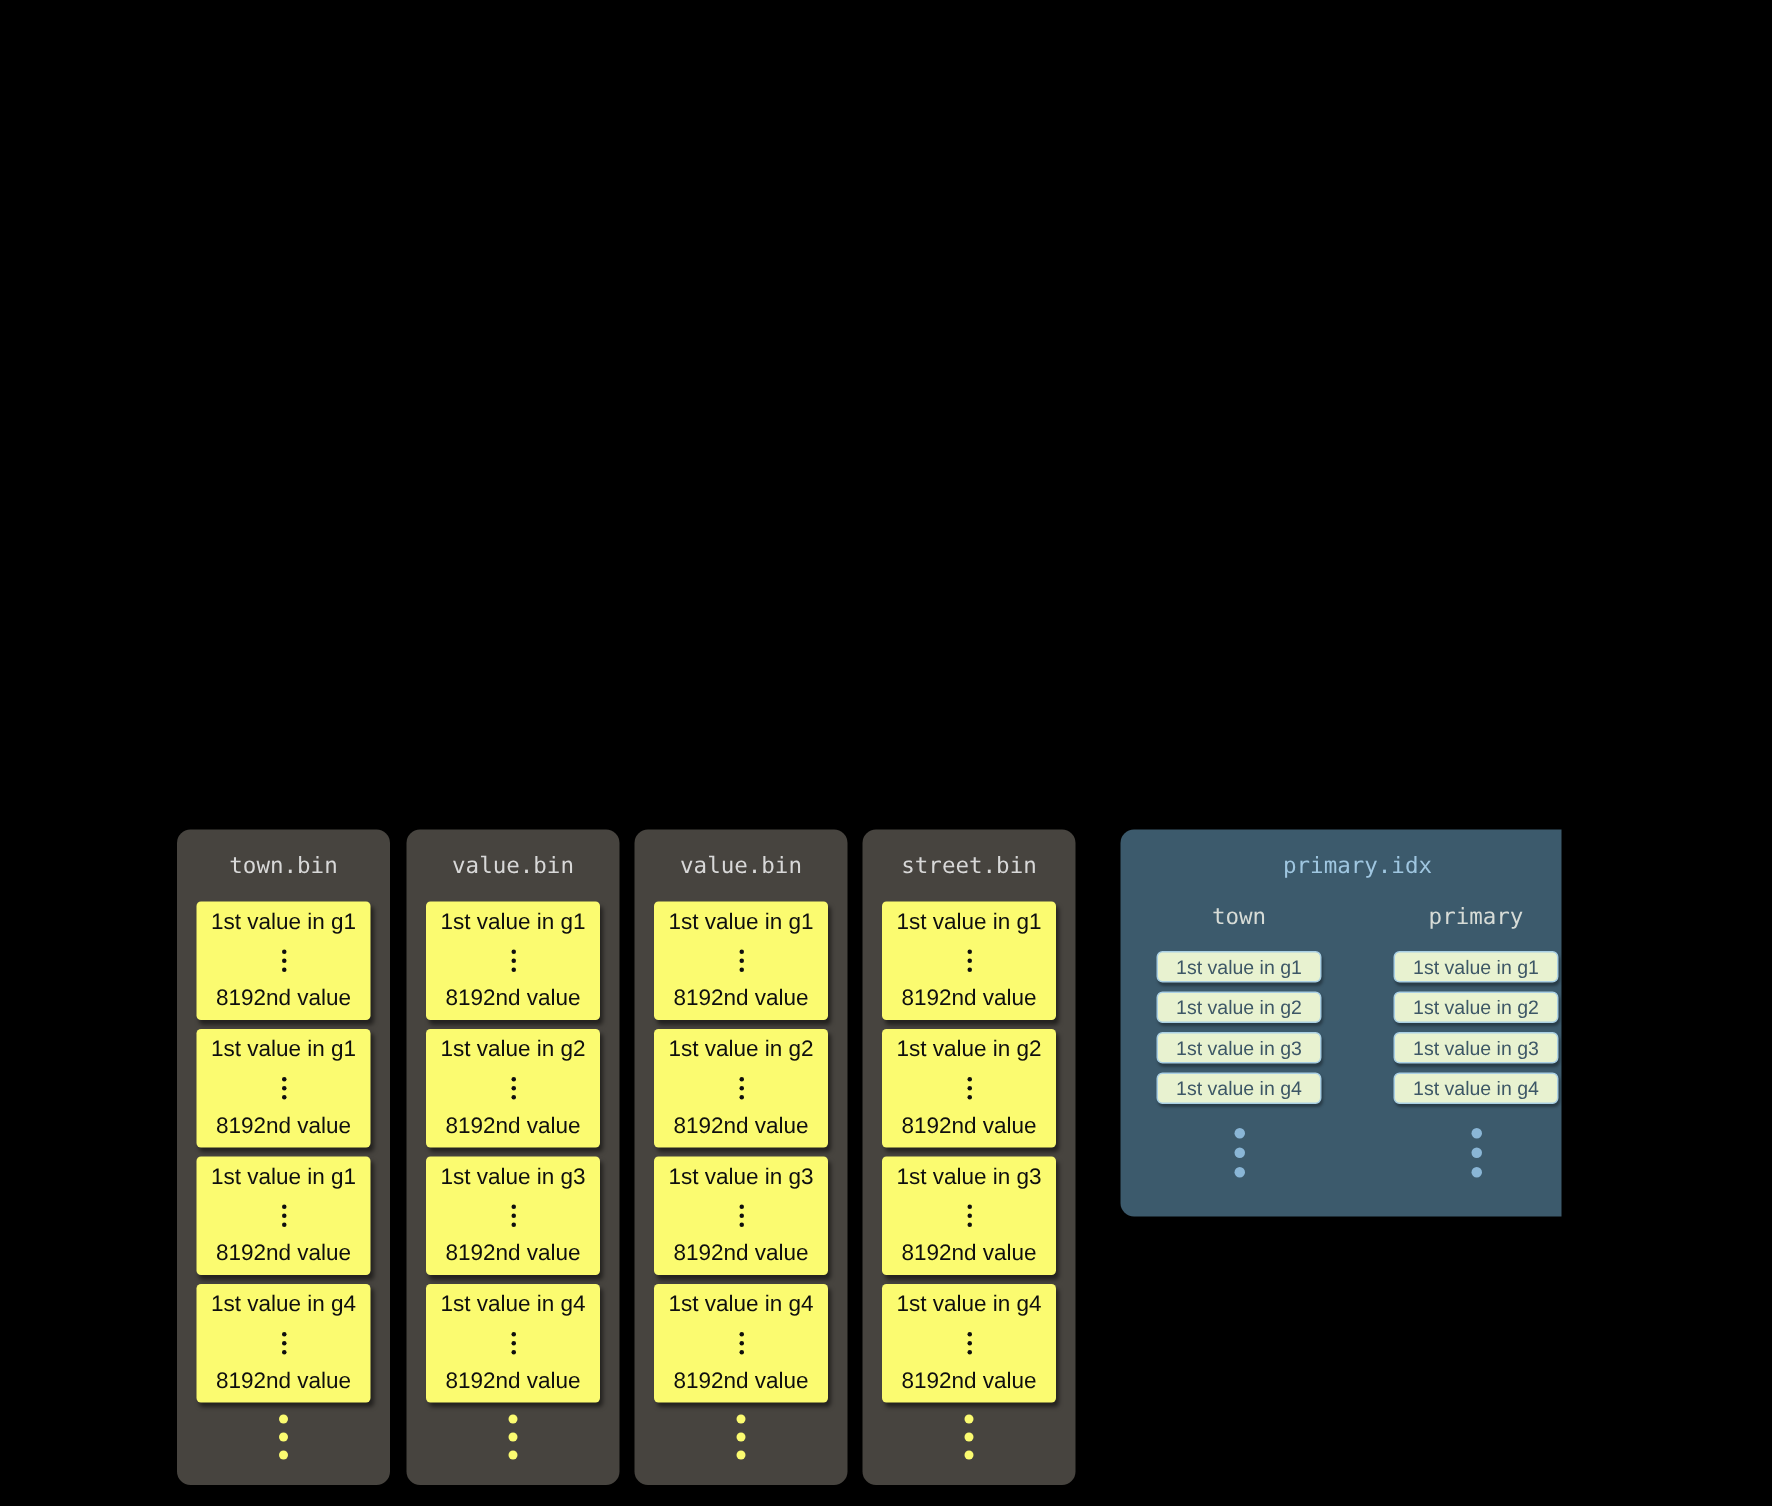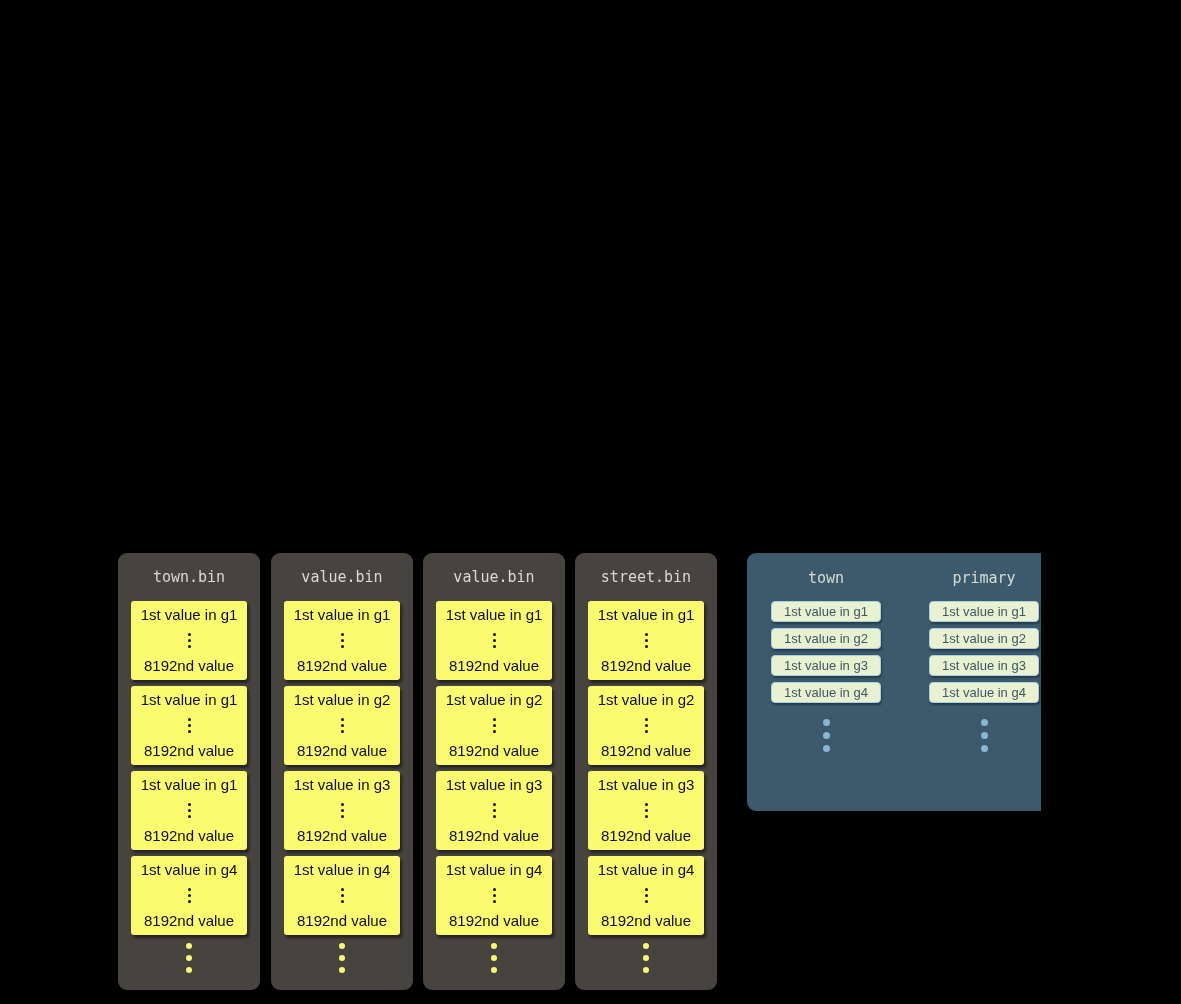--- a/index.html
+++ b/index.html
@@ -323,20 +323,21 @@
       </div>
     </div>
     <div class="col-dots">
         <span class="dot"></span>
         <span class="dot"></span>
         <span class="dot"></span>
       </div>
   </div>
 
   <div class="index-panel">
+    <div class="index-title">primary.idx</div>
     <div class="index-cols">
       <div class="index-col">
         <div class="index-header">town</div>
         <div class="pill">1st value in g1</div>
         <div class="pill">1st value in g2</div>
         <div class="pill">1st value in g3</div>
         <div class="pill">1st value in g4</div>
         <div class="blue-dots">
             <span class="dot"></span>
             <span class="dot"></span>

